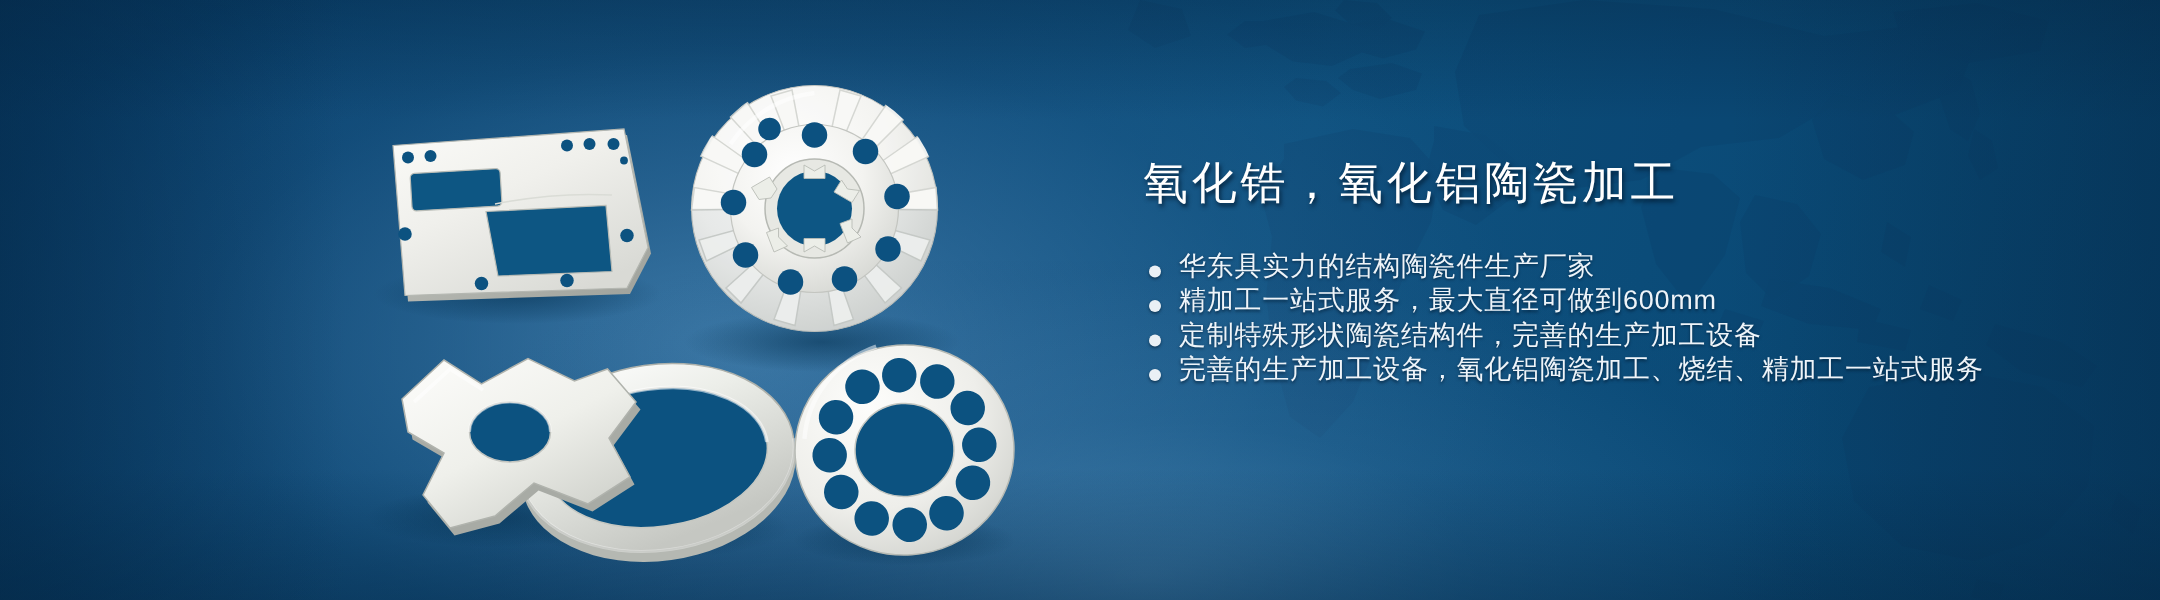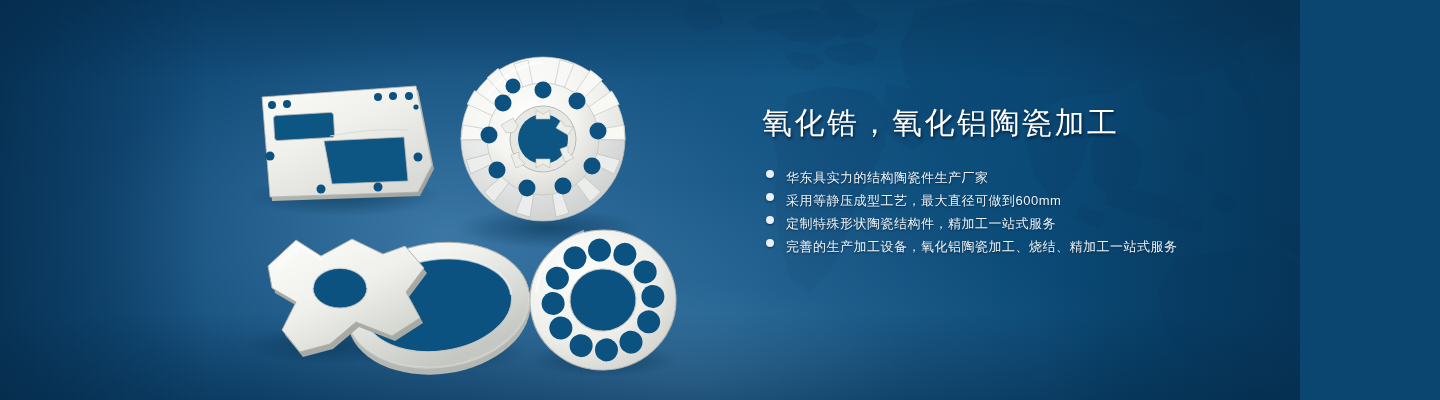--- a/index.html
+++ b/index.html
@@ -4,21 +4,21 @@
 <style>
   html, body {
     margin: 0;
     padding: 0;
     background: #0a4670;
   }
   * { box-sizing: border-box; }
 
   .banner {
     position: relative;
-    width: 1300px;
+    width: 1440px;
     height: 400px;
     overflow: hidden;
     font-family: "Liberation Sans", "DejaVu Sans", sans-serif;
     background: #0f172a;
   }
 
   
   .bg-base {
     position: absolute;
     inset: 0;
@@ -105,24 +105,24 @@
     text-shadow: 1px 2px 3px rgba(2,26,48,0.85);
     white-space: nowrap;
   }
   .bullets {
     list-style: none;
     margin: 28px 0 0 4px;
     padding: 0;
   }
   .bullets li {
     display: flex;
-    align-items: flex-start;
+    align-items: flex-end;
     margin-bottom: 8px;
     color: #eef4f9;
-    font-size: 13px;
+    font-size: 18px;
     letter-spacing: 0.5px;
     line-height: 15px;
     text-shadow: 0 1px 2px rgba(2,26,48,0.7);
     white-space: nowrap;
   }
   .bullets li:last-child { margin-bottom: 0; }
   .dot {
     flex: 0 0 auto;
     width: 8px;
     height: 8px;
@@ -375,25 +375,25 @@
   <div class="copy">
     <h1 class="headline">氧化锆，氧化铝陶瓷加工</h1>
 
     <ul class="bullets">
       <li>
         <span class="dot"></span>
         <span>华东具实力的结构陶瓷件生产厂家</span>
       </li>
       <li>
         <span class="dot"></span>
-        <span>采用等静压成型工艺，最大直径可做到600mm</span>
+        <span>精加工一站式服务，最大直径可做到600mm</span>
       </li>
       <li>
         <span class="dot"></span>
-        <span>定制特殊形状陶瓷结构件，精加工一站式服务</span>
+        <span>定制特殊形状陶瓷结构件，完善的生产加工设备</span>
       </li>
       <li>
         <span class="dot"></span>
         <span>完善的生产加工设备，氧化铝陶瓷加工、烧结、精加工一站式服务</span>
       </li>
     </ul>
   </div>
 
 </div>
 

